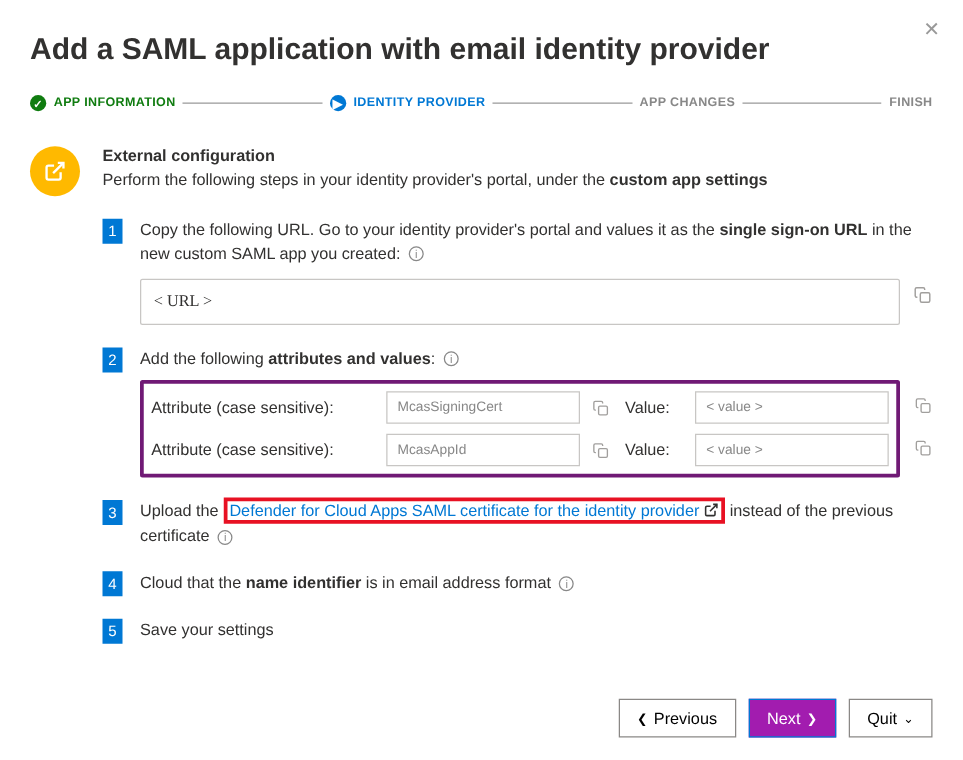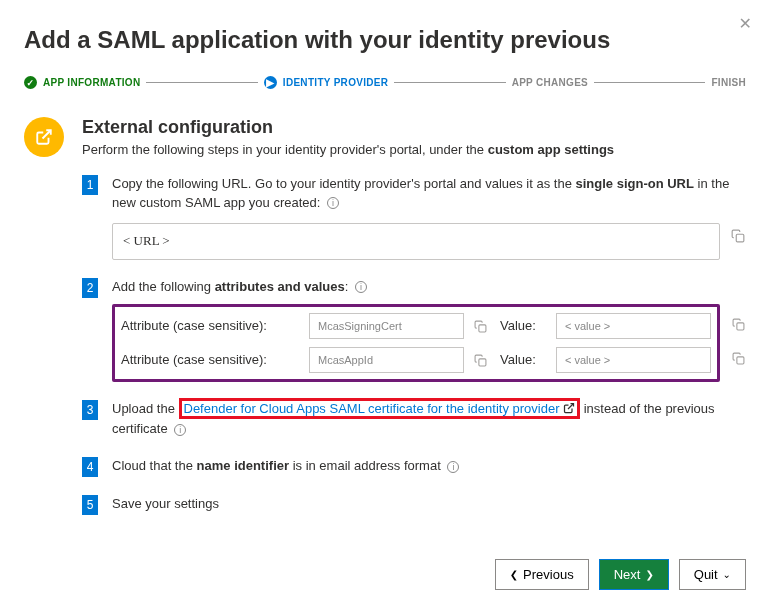--- a/index.html
+++ b/index.html
@@ -43,21 +43,21 @@
     .step.active .dot { background: #0078d4; color: #fff; font-size: 10px; }
     .step.active .lbl { color: #0078d4; }
     .step.future .lbl { color: #888; }
     .line { flex: 1; height: 1px; background: #999; }
     .circle-icon {
       width: 40px; height: 40px; border-radius: 50%; background: #ffb900;
       display: flex; align-items: center; justify-content: center; color: #fff;
       flex-shrink: 0;
     }
     .intro { display: flex; gap: 18px; align-items: flex-start; margin-bottom: 18px; }
-    .intro-title { font-weight: 600; font-size: 18px; margin-bottom: 4px; }
+    .intro-title { font-weight: 600; font-size: 13px; margin-bottom: 4px; }
     .intro-text { font-size: 13px; }
     .steps-list { margin-left: 58px; }
     .item { display: flex; gap: 14px; margin-bottom: 18px; align-items: flex-start; }
     .num { width: 16px; height: 20px; background: #0078d4; color: #fff; display: flex; align-items: center; justify-content: center; font-size: 12px; flex-shrink: 0; }
     .item-body { flex: 1; font-size: 13px; line-height: 1.45; }
     .info-icon { display: inline-block; width: 12px; height: 12px; border: 1px solid #888; border-radius: 50%; font-size: 9px; text-align: center; line-height: 11px; color: #888; margin-left: 3px; vertical-align: middle; }
     .redbox { border: 3px solid #701a75; border-radius: 2px; }
     .url-box {
       margin-top: 10px; padding: 8px 10px; border: 1px solid #c8c6c4;
       background: #fff; font-size: 13px; position: relative;
@@ -68,29 +68,29 @@
     .attr-rows { display: flex; align-items: flex-start; gap: 10px; margin-top: 8px; }
     .attr-grid { display: grid; grid-template-columns: 180px 155px 20px 48px 155px; gap: 8px 8px; align-items: center; padding: 6px; }
     .attr-grid .cell-lbl { font-size: 13px; }
     .attr-grid input.ro { width: 100%; border: 1px solid #c8c6c4; padding: 6px 8px; font-size: 11px; color: #888; background: #fff; }
     .copy-side { display: flex; flex-direction: column; gap: 18px; padding-top: 12px; }
     .link { color: #0078d4; text-decoration: none; }
     .link.redlink { border: 3px solid #e81123; padding: 0 2px; }
     .ext-icon { display: inline-block; vertical-align: -1px; }
     .footer { position: absolute; bottom: 18px; right: 24px; display: flex; gap: 10px; }
     .btn { padding: 7px 14px; font-size: 13px; border: 1px solid #8a8886; background: #fff; cursor: pointer; display: flex; align-items: center; gap: 5px; }
-    .btn.primary { background: #15803d; color: #fff; border-color: #0078d4; }
+    .btn.primary { background: #a21caf; color: #fff; border-color: #0078d4; }
     .chev { font-size: 10px; }
   </style>
 </head>
 <body>
 
 <span class="close-x">✕</span>
 
-<h1 class="title">Add a SAML application with your identity previous</h1>
+<h1 class="title">Add a SAML application with email identity provider</h1>
 
 <div class="stepper">
   <div class="step done">
     <span class="dot">✓</span>
     <span class="lbl">APP INFORMATION</span>
   </div>
   <div class="line"></div>
   <div class="step active">
     <span class="dot">▶</span>
     <span class="lbl">IDENTITY PROVIDER</span>

